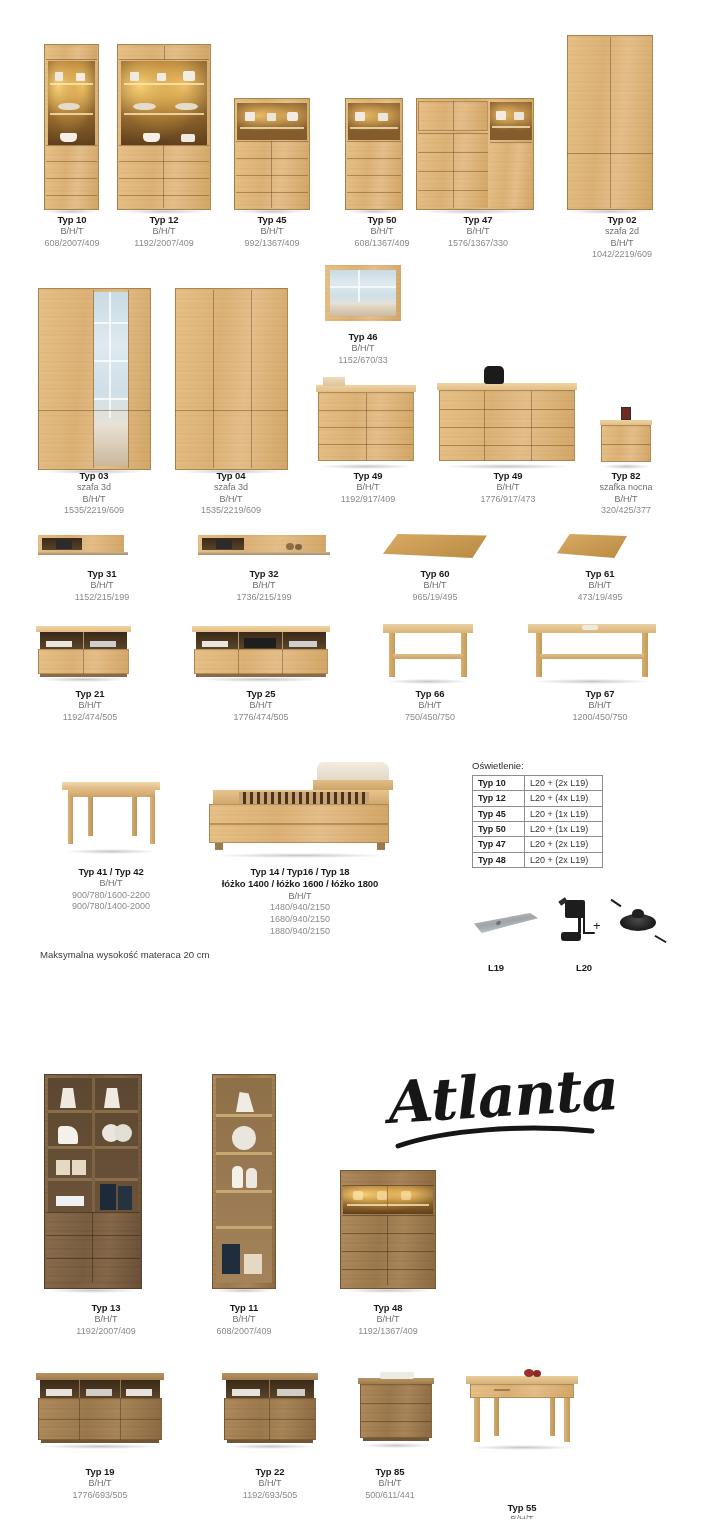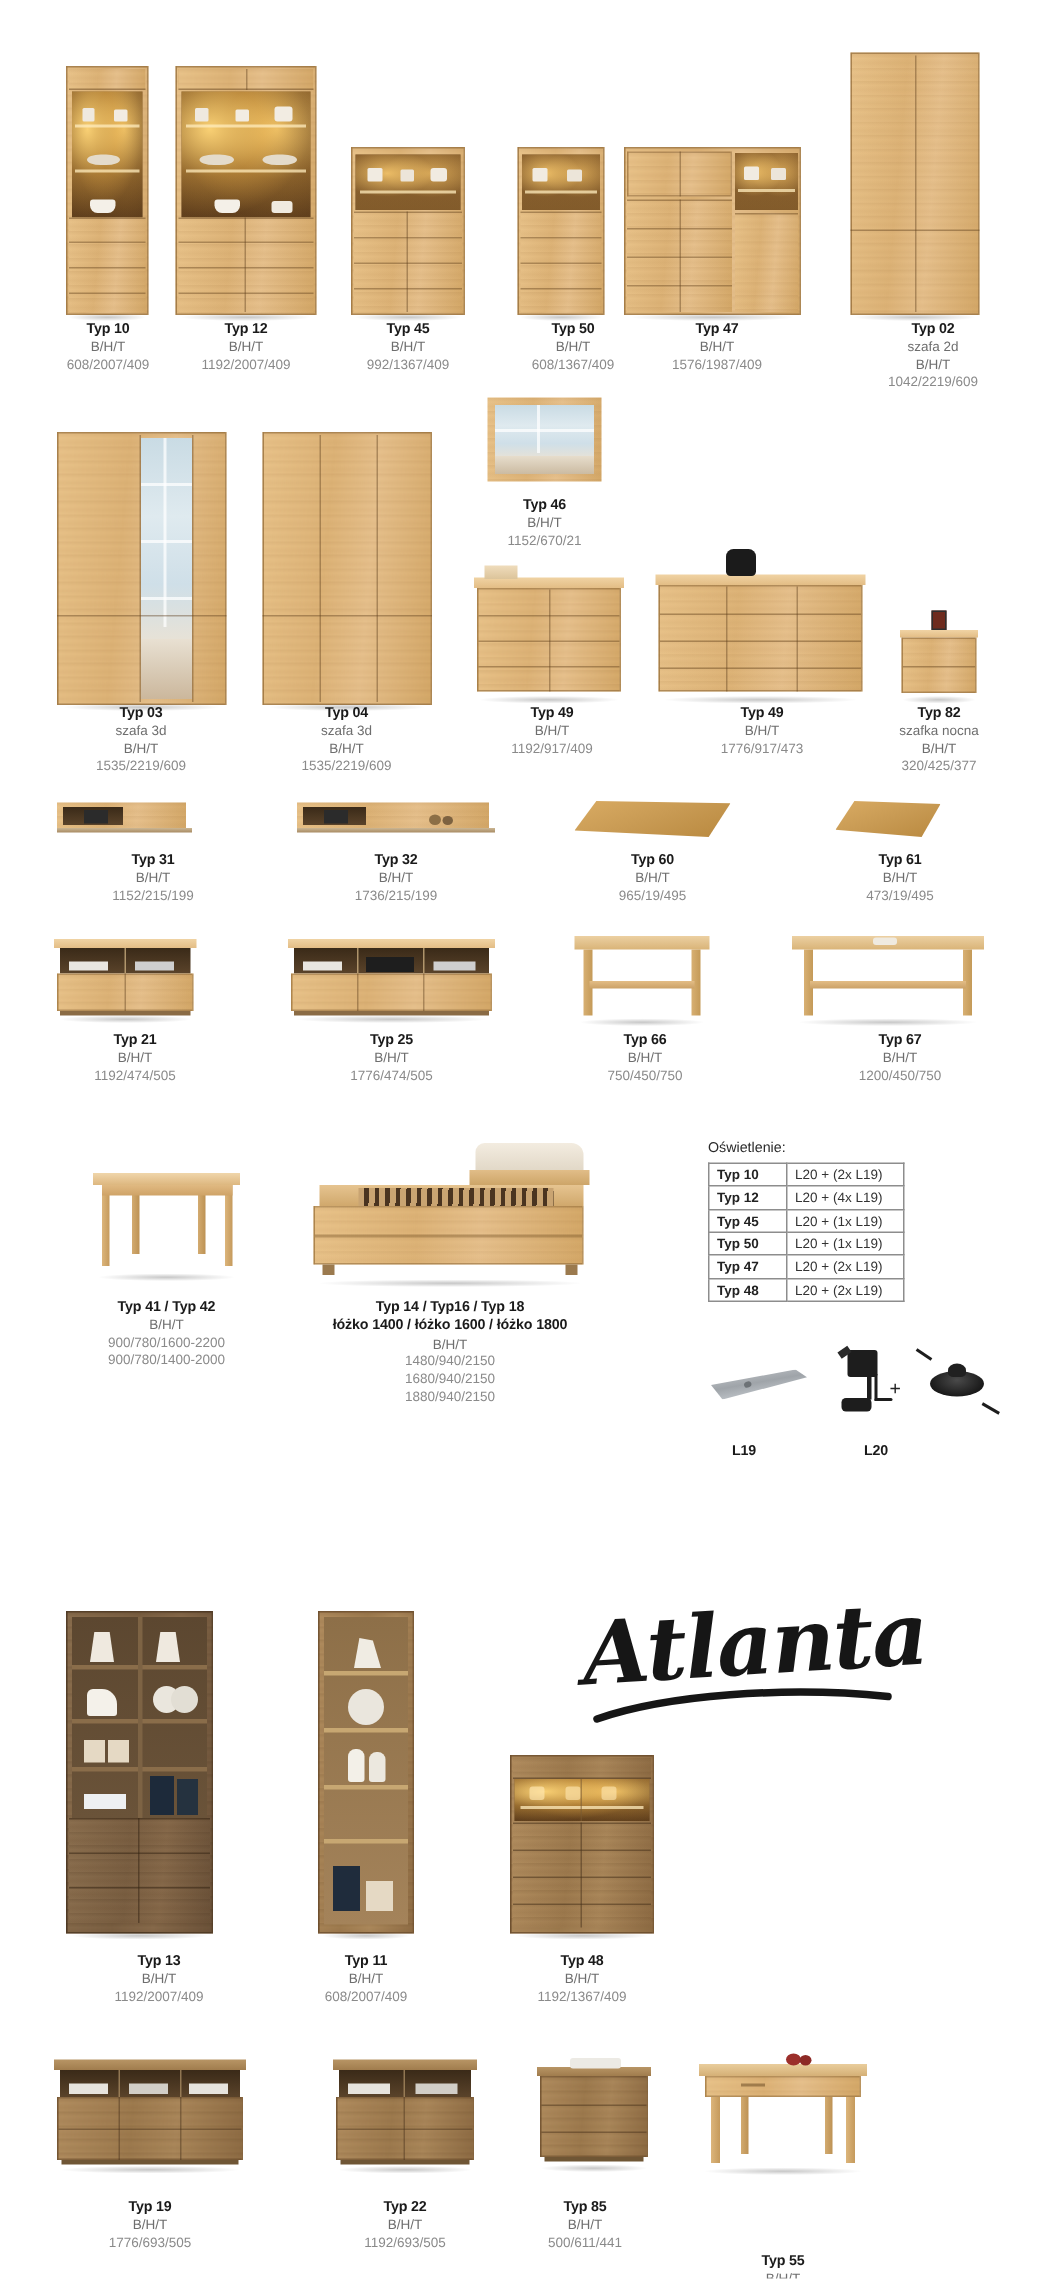--- a/index.html
+++ b/index.html
@@ -214,21 +214,21 @@
       <div class="drawer" style="top:38px;height:1px;"></div>
       <div class="drawer" style="top:57px;height:1px;"></div>
     </div>
     <div class="seam v" style="left:37px;top:35px;height:75px;"></div>
     <div class="fx wood" style="left:74px;top:44px;width:42px;height:66px;border-top:1px solid rgba(105,72,34,.45);"></div>
     <div class="shadow-b"></div>
   </div>
   <div class="cap" style="left:426px;top:214px;width:104px;">
     <div class="t">Typ 47</div>
     <div class="s">B/H/T</div>
-    <div class="d">1576/1987/409</div>
+    <div class="d">1576/1367/330</div>
   </div>
 
   <div class="fx" style="left:567px;top:35px;width:86px;height:175px;">
     <div class="fx wood" style="left:0;top:0;width:86px;height:175px;border:1px solid rgba(120,84,40,.5);"></div>
     <div class="seam v" style="left:43px;top:2px;height:171px;"></div>
     <div class="seam h" style="top:118px;"></div>
     <div class="shadow-b"></div>
   </div>
   <div class="cap" style="left:570px;top:214px;width:104px;">
     <div class="t">Typ 02</div>
@@ -276,21 +276,21 @@
     <div class="fx wood" style="left:0;top:0;width:76px;height:56px;"></div>
     <div class="fx mirror" style="left:5px;top:5px;width:66px;height:46px;">
       <div class="mir-bar" style="left:0;right:0;top:16px;height:2px;"></div>
       <div class="mir-bar" style="left:28px;top:0;bottom:14px;width:2px;"></div>
       <div class="obj" style="left:0;right:0;bottom:0;height:12px;background:linear-gradient(180deg,#e6ddcc 0%,#cbbba2 100%);"></div>
     </div>
   </div>
   <div class="cap" style="left:311px;top:331px;width:104px;">
     <div class="t">Typ 46</div>
     <div class="s">B/H/T</div>
-    <div class="d">1152/670/21</div>
+    <div class="d">1152/670/33</div>
   </div>
 
   <div class="fx" style="left:316px;top:385px;width:100px;height:80px;">
     <div class="fx top" style="left:0;top:0;width:100px;height:7px;"></div>
     <div class="fx wood" style="left:2px;top:7px;width:96px;height:69px;border:1px solid rgba(120,84,40,.45);">
       <div class="drawer" style="top:17px;height:1px;"></div>
       <div class="drawer" style="top:34px;height:1px;"></div>
       <div class="drawer" style="top:51px;height:1px;"></div>
     </div>
     <div class="seam v" style="left:50px;top:8px;height:68px;"></div>
@@ -538,20 +538,21 @@
     <div class="obj" style="left:22px;top:9px;width:12px;height:9px;background:#202020;border-radius:50% 50% 30% 30%;"></div>
     <div class="obj" style="left:0;top:2px;width:12px;height:2px;background:#1d1d1d;transform:rotate(34deg);"></div>
     <div class="obj" style="left:44px;top:38px;width:13px;height:2px;background:#1d1d1d;transform:rotate(30deg);"></div>
   </div>
   <div class="acc" style="left:593px;top:918px;font-size:13px;color:#222;">+</div>
   <div class="cap" style="left:548px;top:962px;width:72px;">
     <div class="t">L20</div>
   </div>
 
   <div class="notes" style="left:40px;top:948px;width:400px;">
+    <div>Maksymalna wysokość materaca 20 cm</div>
   </div>
 
   <div class="logo" style="left:388px;top:1062px;width:220px;height:90px;">
     <div class="logo-txt" style="position:absolute;left:0;top:0;">Atlanta</div>
     <svg width="220" height="30" style="position:absolute;left:6px;top:62px;">
       <path d="M4,22 C50,6 130,0 198,7" stroke="#161616" stroke-width="5" fill="none" stroke-linecap="round"></path>
     </svg>
   </div>
 
   <div class="fx" style="left:44px;top:1074px;width:98px;height:215px;">

